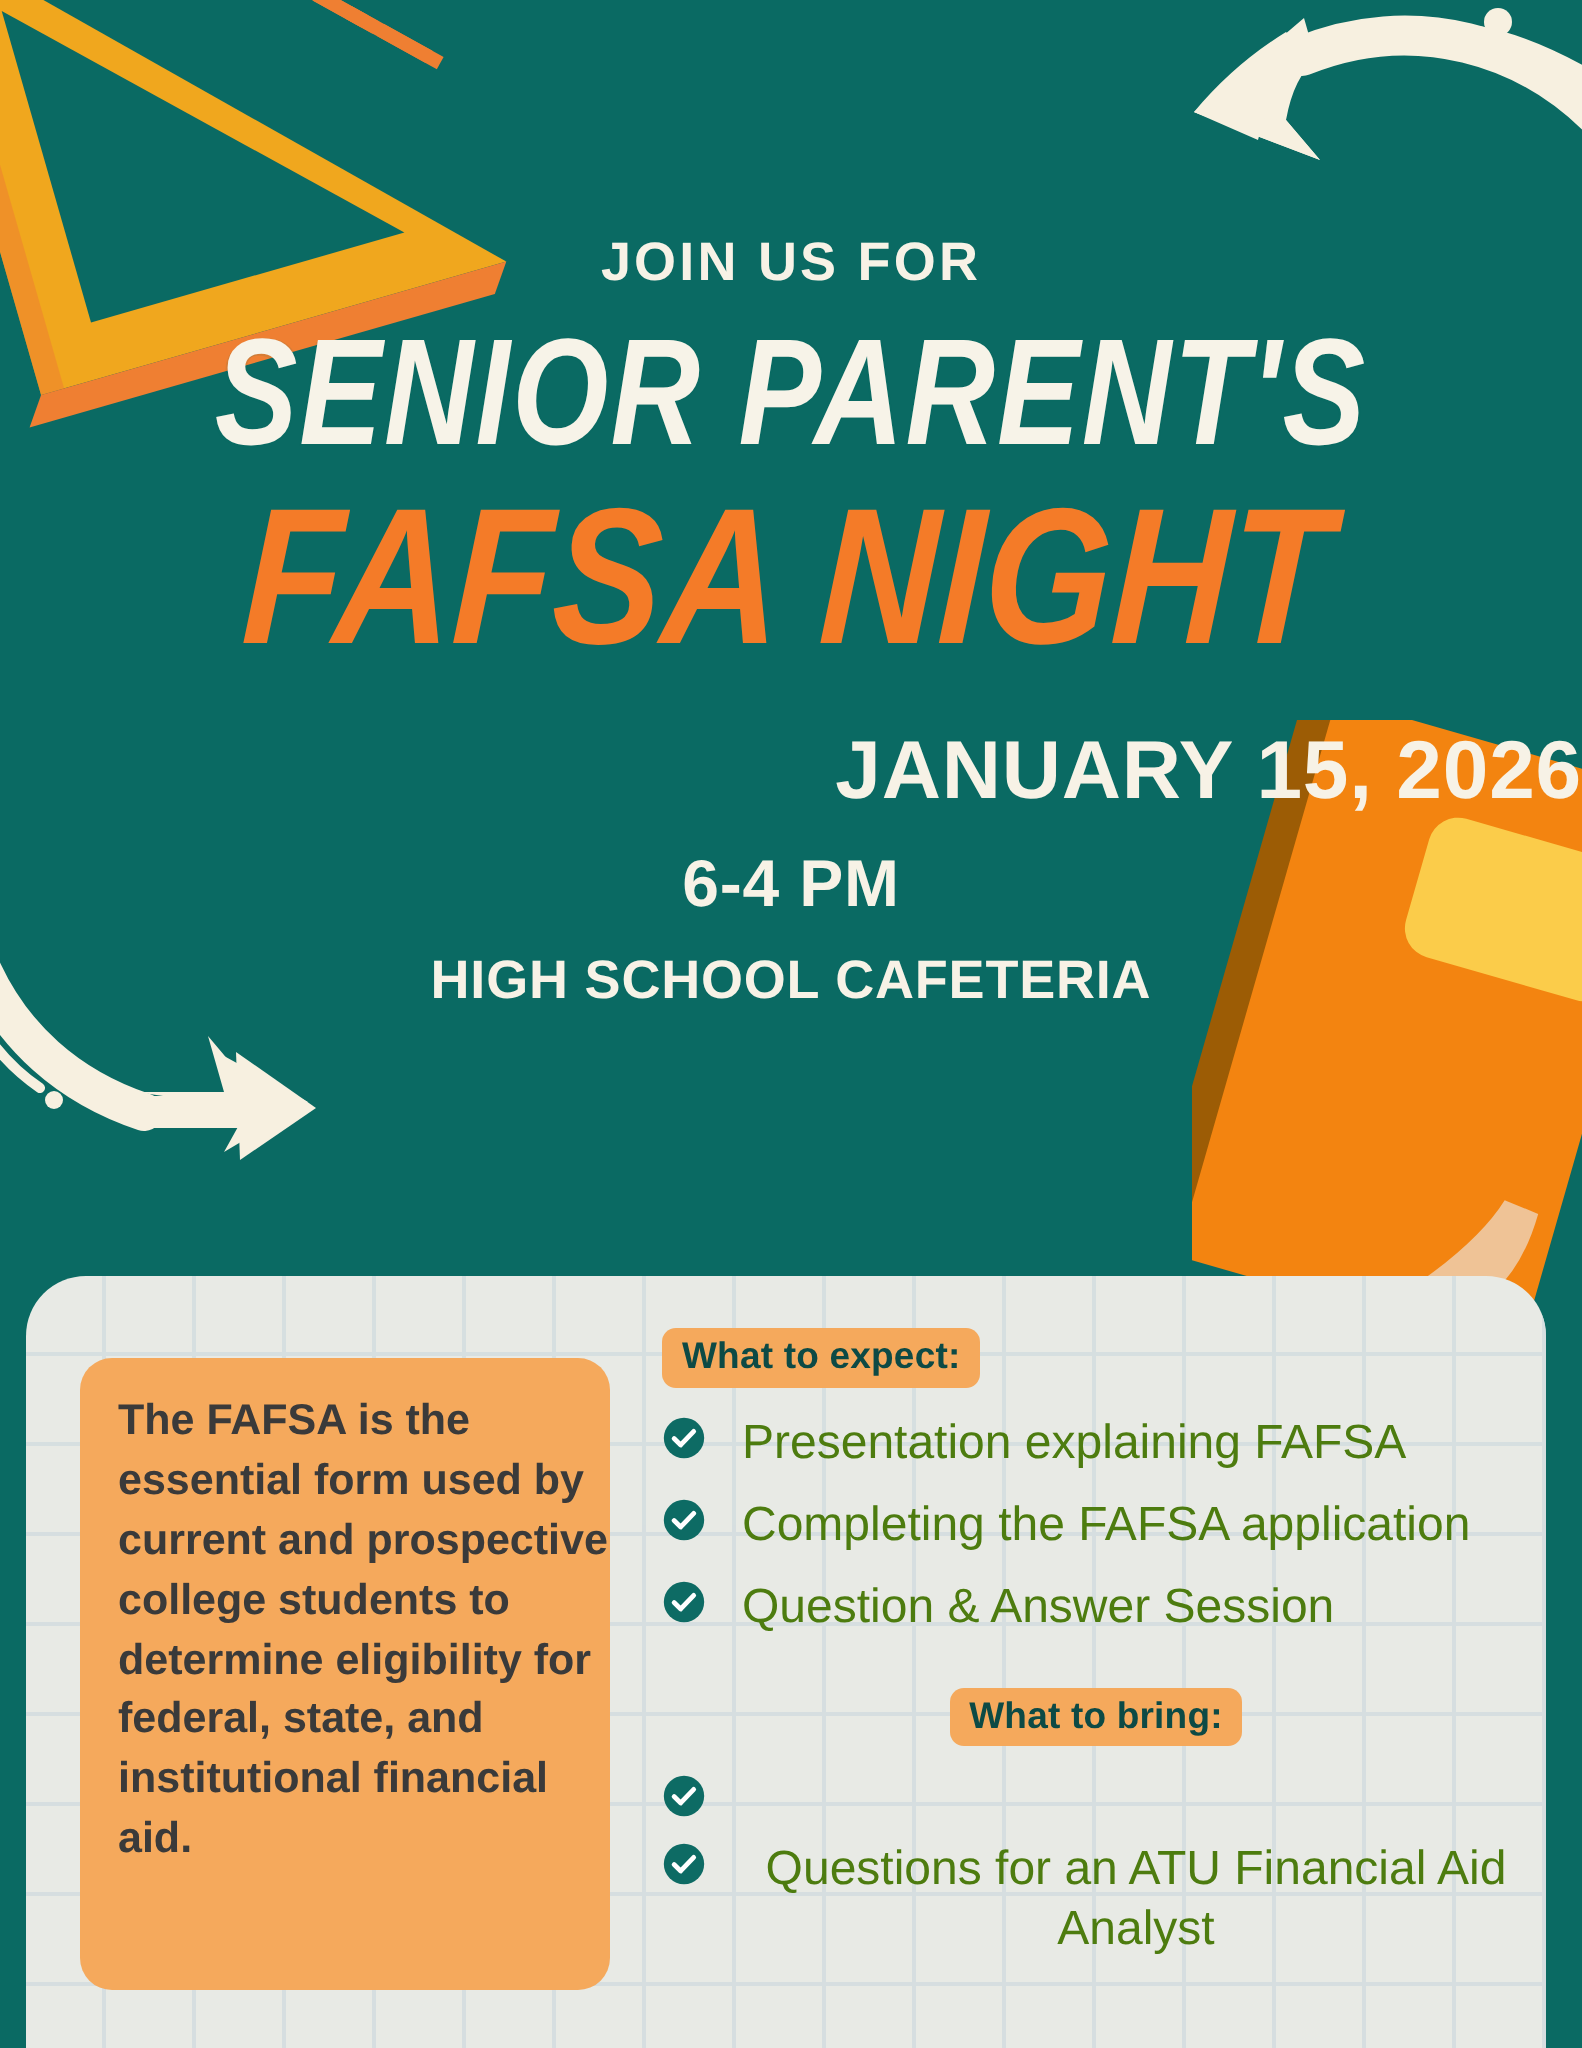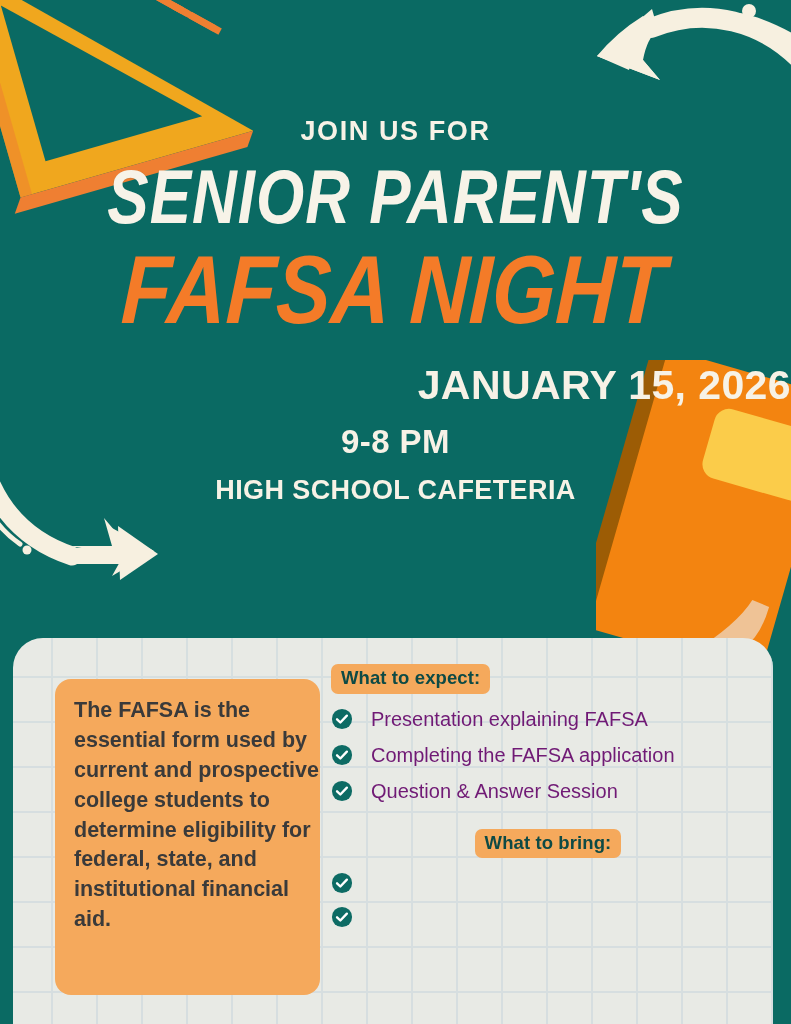--- a/index.html
+++ b/index.html
@@ -160,21 +160,21 @@
   }
 
   #panel-content {
     position: absolute;
     inset: 0;
   }
 
   
   #description-card {
     position: absolute;
-    left: 42px;
+    left: 27px;
     top: 41px;
     width: 265px;
     min-height: 316px;
     background: #f5a95c;
     border-radius: 16px;
     box-sizing: border-box;
     padding: 17px 0 14px 19px;
   }
 
   #description-text {
@@ -220,23 +220,23 @@
 
   .check-icon {
     flex: 0 0 auto;
     width: 22px;
     height: 22px;
     margin: 1px 18px 0 0;
     display: block;
   }
 
   .check-label {
-    font-size: 20px;
+    font-size: 24px;
     line-height: 1.25;
-    color: #701a75;
+    color: #4d7c0f;
     white-space: pre-line;
   }
 
   #bring-section {
     margin-top: 22px;
     text-align: center;
   }
 </style>
 </head>
 <body>
@@ -292,21 +292,21 @@
   </svg>
 
   <div id="headline-block">
     <p id="join-us-label">JOIN US FOR</p>
     <h1 id="title-line-1">SENIOR PARENT'S</h1>
     <h1 id="title-line-2">FAFSA NIGHT</h1>
   </div>
 
   <div id="details-block">
     <p id="event-date">JANUARY 15, 2026</p>
-    <p id="event-time">9-8 PM</p>
+    <p id="event-time">6-4 PM</p>
     <p id="event-location">HIGH SCHOOL CAFETERIA</p>
   </div>
 
   <div id="info-panel">
     <div id="panel-grid"></div>
     <div id="panel-content">
 
       <div id="description-card">
         <p id="description-text">The FAFSA is the essential form used by current and prospective college students to determine eligibility for federal, state, and institutional financial aid.</p>
       </div>
@@ -347,20 +347,21 @@
               <svg class="check-icon" viewBox="0 0 24 24" xmlns="http://www.w3.org/2000/svg">
                 <circle cx="12" cy="12" r="11" fill="#0d6b64"></circle>
                 <path d="M6.6 12.3 L10.2 15.8 L17.3 8.4" stroke="#ffffff" stroke-width="2.6" fill="none" stroke-linecap="round" stroke-linejoin="round"></path>
               </svg>
             </li>
             <li class="checklist-item">
               <svg class="check-icon" viewBox="0 0 24 24" xmlns="http://www.w3.org/2000/svg">
                 <circle cx="12" cy="12" r="11" fill="#0d6b64"></circle>
                 <path d="M6.6 12.3 L10.2 15.8 L17.3 8.4" stroke="#ffffff" stroke-width="2.6" fill="none" stroke-linecap="round" stroke-linejoin="round"></path>
               </svg>
+              <span class="check-label">Questions for an ATU Financial Aid Analyst</span>
             </li>
           </ul>
         </div>
 
       </div>
     </div>
   </div>
 
 </div>
 

